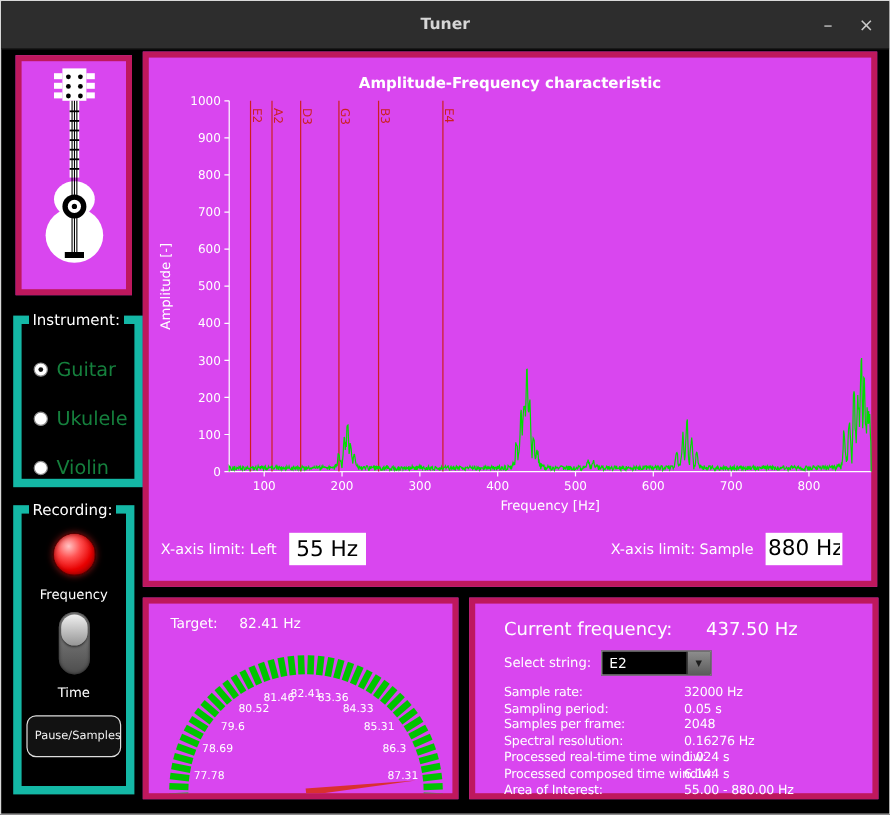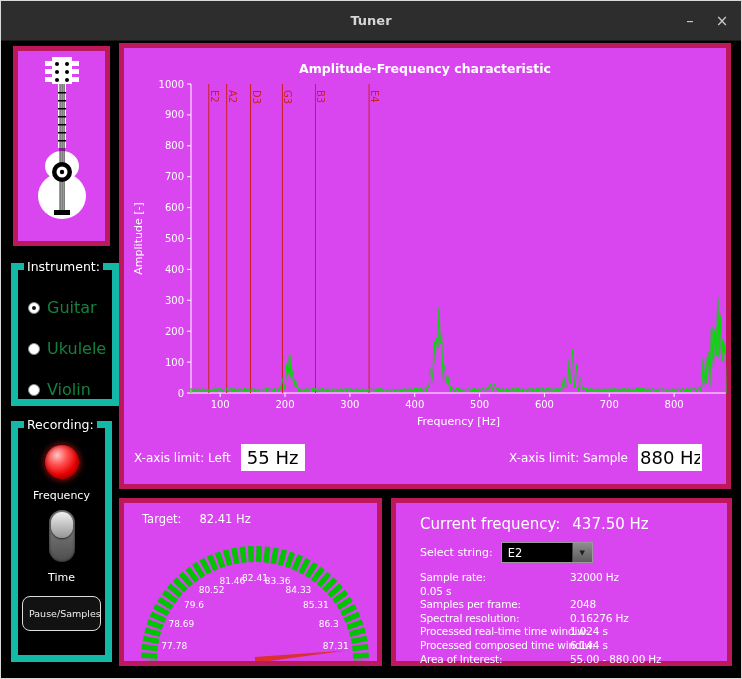--- a/index.html
+++ b/index.html
@@ -59,21 +59,21 @@
   .axis-group { display:flex; align-items:center; gap:10px; }
   .axis-label { color:#fff; font-size:12px; }
   .axis-input { width:64px; height:27px; background:#fff; color:#000; border:none;
     text-align:center; font-size:18px; font-family:inherit; }
 
   #gauge-panel { left:118px; top:497px; width:263px; height:168px; overflow:hidden; }
   .target-row { display:flex; gap:18px; margin:9px 0 0 18px; color:#fff; font-size:11.5px; }
   #gauge-svg { display:block; }
 
   #info-panel { left:390px; top:497px; width:341px; height:168px; padding:12px 8px 0 24px; }
-  .freq-row { display:flex; gap:12px; color:#fff; font-size:15px; align-items:flex-end; }
+  .freq-row { display:flex; gap:28px; color:#fff; font-size:15px; align-items:flex-end; }
   .select-row { display:flex; align-items:center; gap:8px; margin-top:9px;
     color:#fff; font-size:11px; }
   .combo { display:flex; width:92px; height:21px; border:1px solid #9a9a9a; background:#000; }
   .combo-value { flex:1; color:#fff; font-size:11.5px; display:flex; align-items:center;
     padding-left:6px; }
   .combo-arrow { width:20px; background:linear-gradient(180deg,#8d8d8d,#5c5c5c);
     color:#1d1d1d; font-size:7px; display:flex; align-items:center; justify-content:center;
     border-left:1px solid #444; }
   .info-rows { margin-top:8px; }
   .info-row { display:flex; line-height:13.6px; font-size:10.5px; color:#fff;
@@ -308,20 +308,21 @@
         <span class="combo-value">E2</span>
         <span class="combo-arrow">▼</span>
       </div>
     </div>
     <div class="info-rows" id="info-rows">
         <div class="info-row">
           <span class="ilabel">Sample rate:</span>
           <span class="ivalue">32000 Hz</span>
         </div>
         <div class="info-row">
+          <span class="ilabel">Sampling period:</span>
           <span class="ivalue">0.05 s</span>
         </div>
         <div class="info-row">
           <span class="ilabel">Samples per frame:</span>
           <span class="ivalue">2048</span>
         </div>
         <div class="info-row">
           <span class="ilabel">Spectral resolution:</span>
           <span class="ivalue">0.16276 Hz</span>
         </div>

